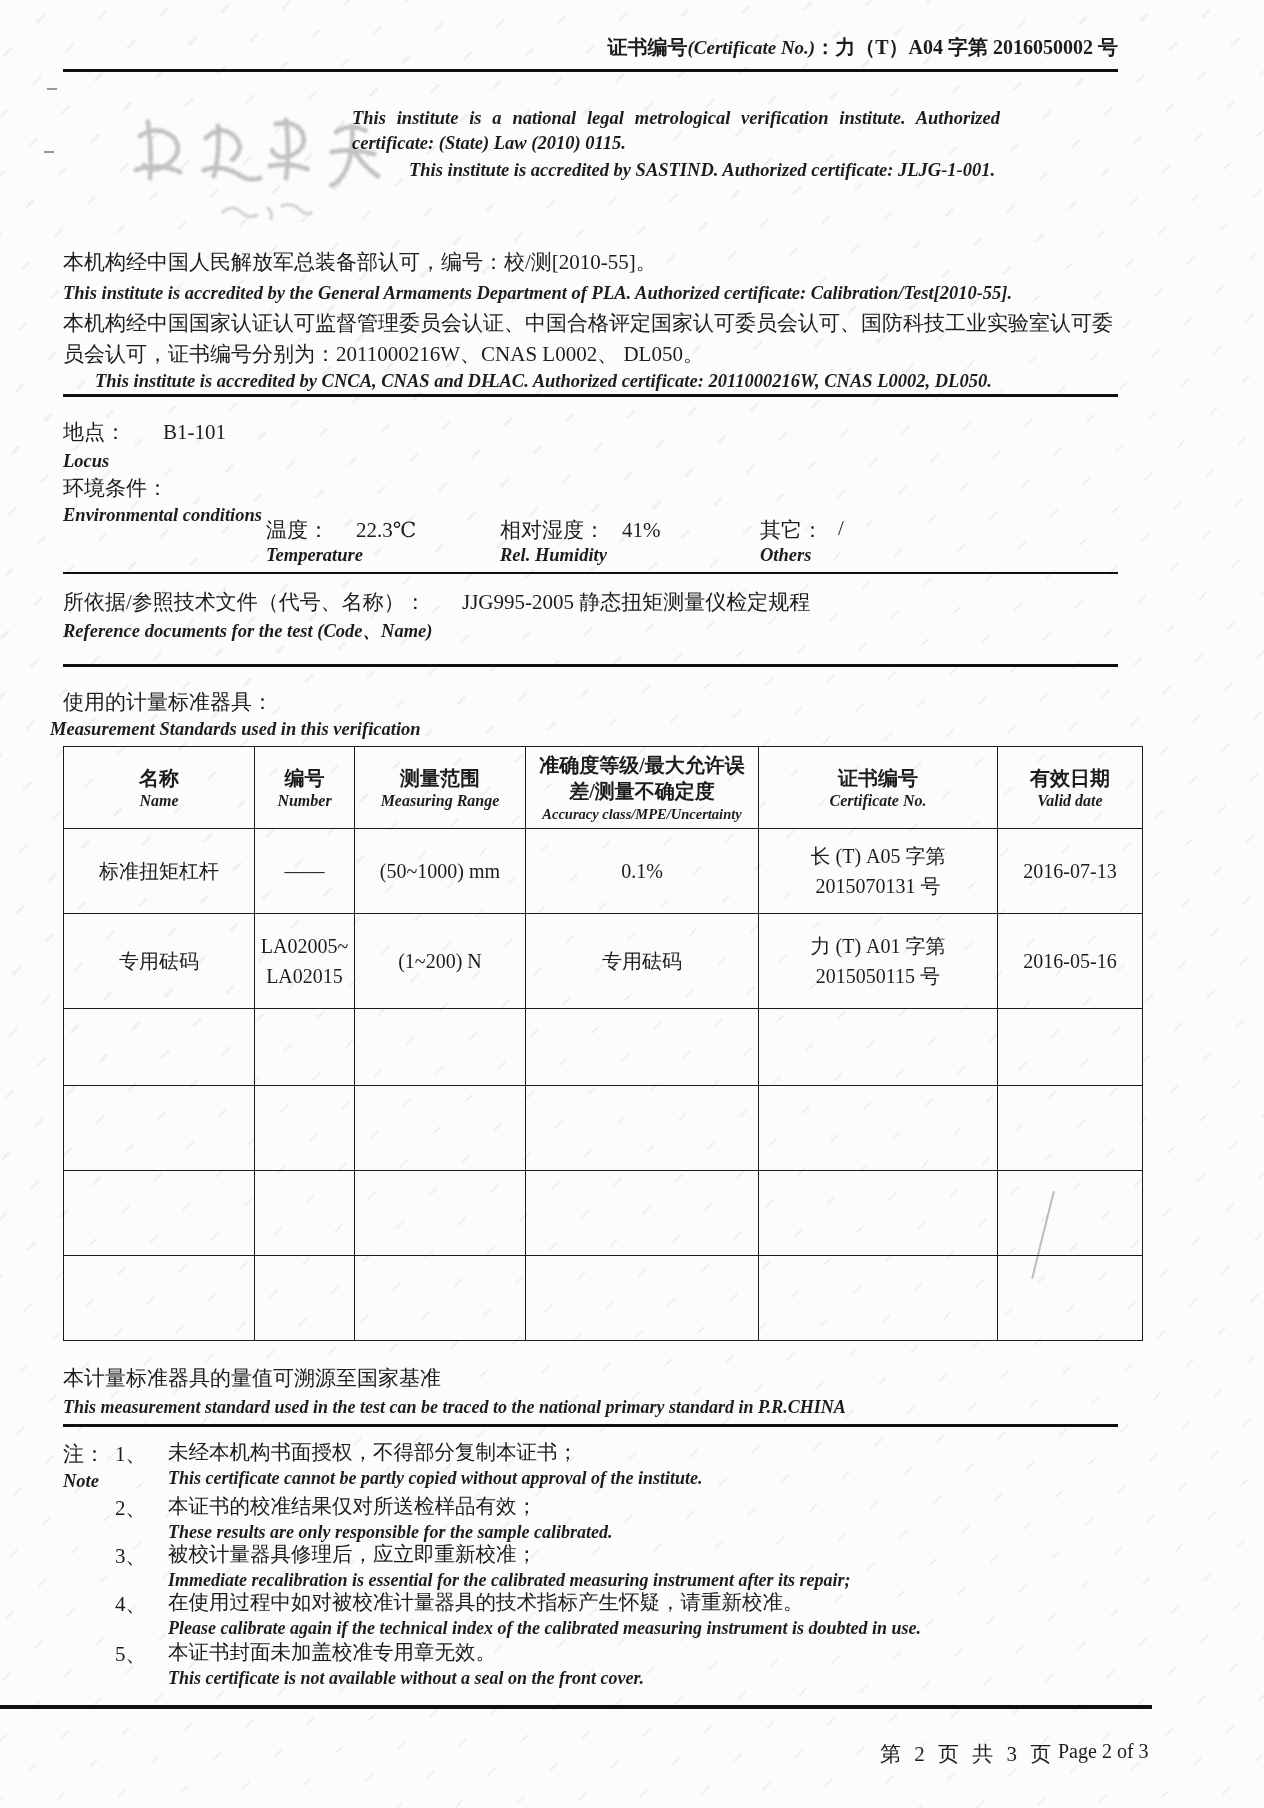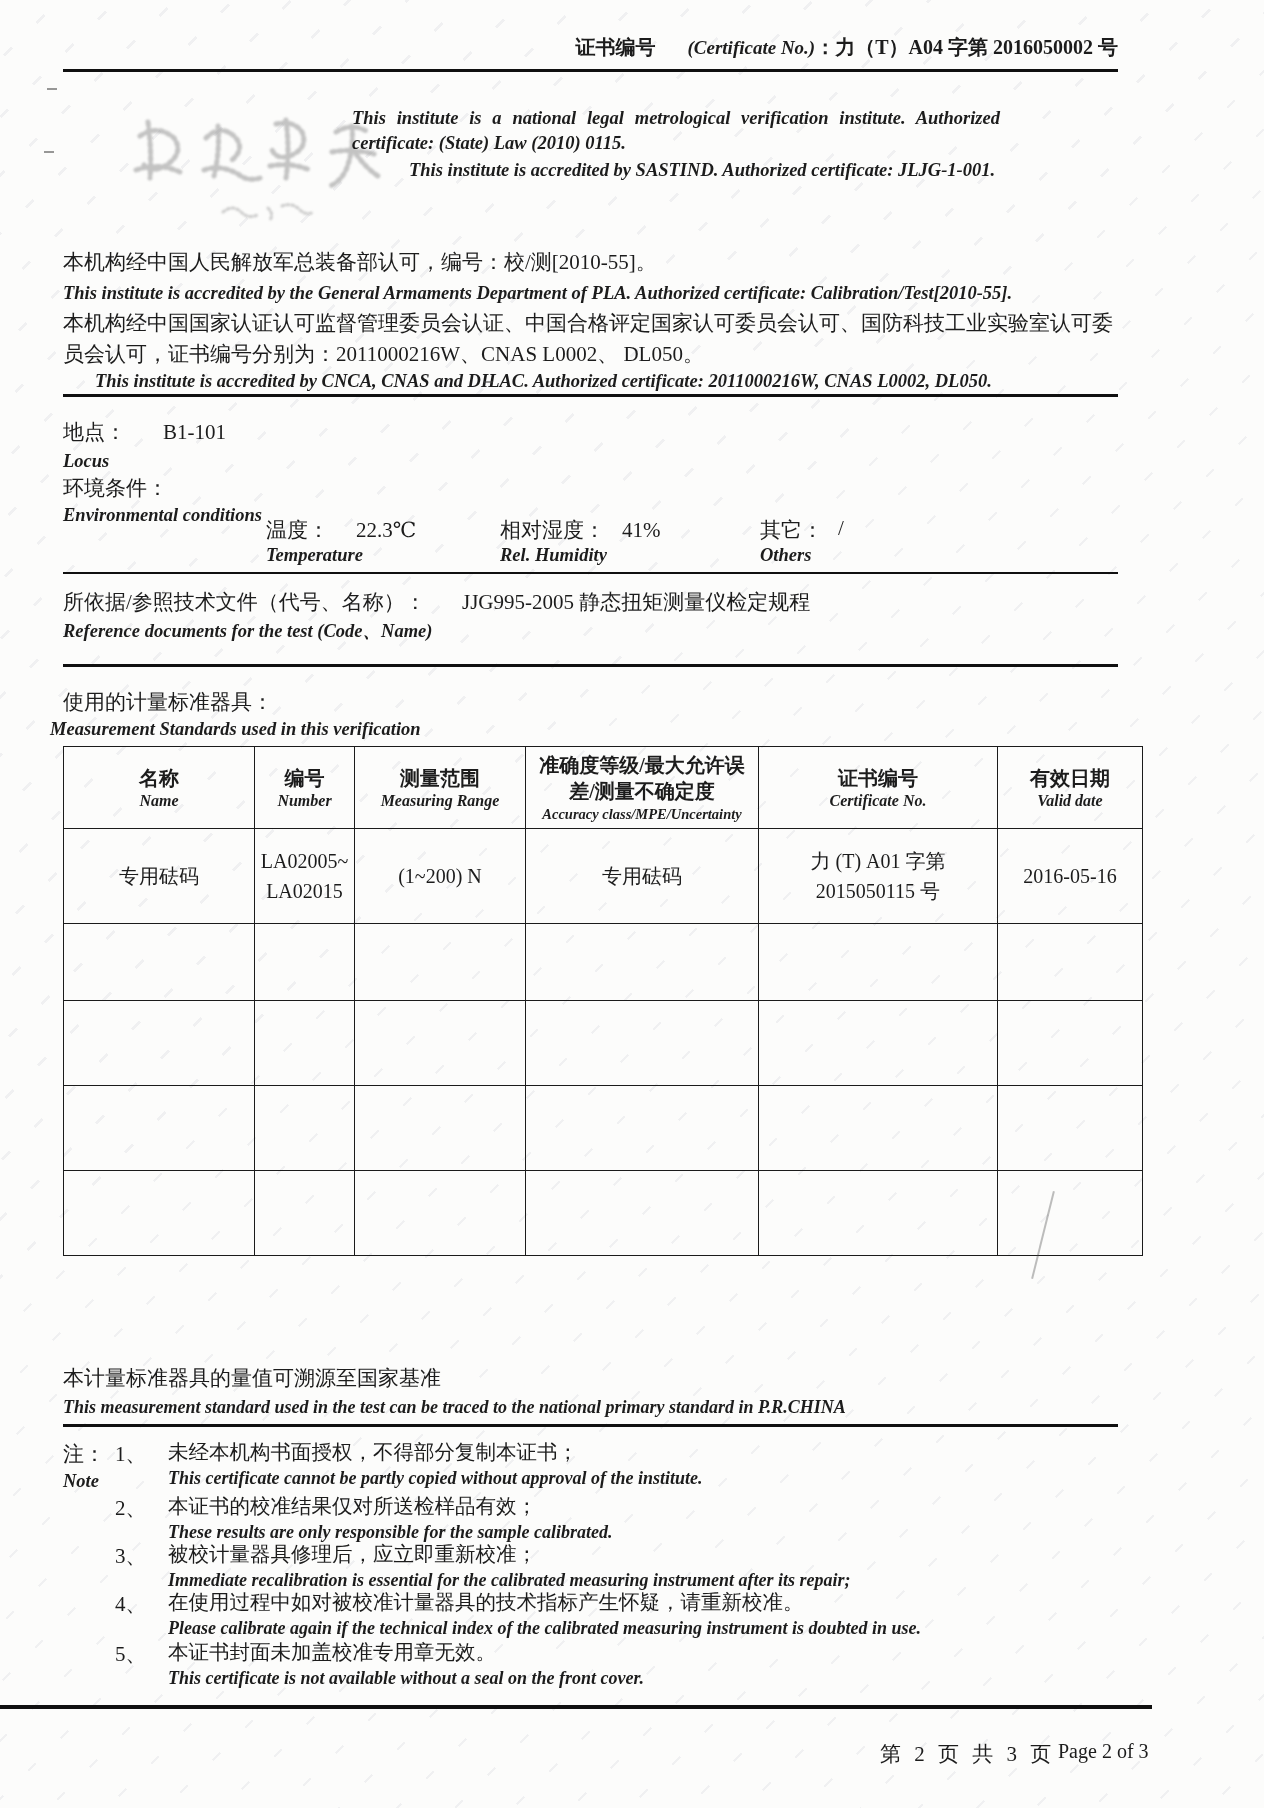--- a/index.html
+++ b/index.html
@@ -17,21 +17,21 @@
     position:absolute;inset:0;pointer-events:none;opacity:.55;
     background-image:repeating-linear-gradient(135deg, rgba(115,120,140,0.16) 0 2.4px, transparent 2.4px 41px);
     -webkit-mask-image:repeating-linear-gradient(45deg,#000 0 11px,transparent 11px 46px);
     mask-image:repeating-linear-gradient(45deg,#000 0 11px,transparent 11px 46px);
   }
   .abs{position:absolute;}
   .cn{font-size:21px;line-height:32px;}
   .en{font-style:italic;font-weight:600;font-size:18.5px;line-height:26px;}
   .rule{position:absolute;background:#101010;}
   .cert-line{position:absolute;top:34px;left:63px;width:1055px;text-align:right;font-size:20px;font-weight:700;white-space:nowrap;}
-  .cert-line .en-inline{font-style:italic;font-weight:600;font-size:19px;margin-left:32px;}
+  .cert-line .en-inline{font-style:italic;font-weight:600;font-size:19px;}
   .intro{position:absolute;left:352px;top:104px;width:648px;}
   .intro .p1en{text-align:justify;line-height:25px;margin-top:2px;}
   .intro .p2cn{margin-top:7px;}
   .intro .p2en{margin-left:57px;margin-top:1px;}
   .seal{position:absolute;left:118px;top:108px;width:270px;height:120px;filter:blur(1.1px);opacity:.6;}
   table.std{
     position:absolute;left:63px;top:746px;width:1079px;
     border-collapse:collapse;table-layout:fixed;
   }
   table.std td,table.std th{
@@ -126,20 +126,29 @@
     </colgroup>
     <tbody>
         <tr style="height:82px">
       <th><div class="th-cn">名称</div><div class="th-en">Name</div></th>
       <th><div class="th-cn">编号</div><div class="th-en">Number</div></th>
       <th><div class="th-cn">测量范围</div><div class="th-en">Measuring Range</div></th>
       <th><div class="th-cn">准确度等级/最大允许误差/测量不确定度</div><div class="th-en small">Accuracy class/MPE/Uncertainty</div></th>
       <th><div class="th-cn">证书编号</div><div class="th-en">Certificate No.</div></th>
       <th><div class="th-cn">有效日期</div><div class="th-en">Valid date</div></th>
     </tr>
+    <tr style="height:85px">
+      <td>标准扭矩杠杆</td>
+      <td>——</td>
+      <td>(50~1000) mm</td>
+      <td>0.1%</td>
+      <td>长 (T) A05 字第
+2015070131 号</td>
+      <td>2016-07-13</td>
+    </tr>
     <tr style="height:95px">
       <td>专用砝码</td>
       <td class="mono-sm">LA02005~
 LA02015</td>
       <td>(1~200) N</td>
       <td>专用砝码</td>
       <td>力 (T) A01 字第
 2015050115 号</td>
       <td>2016-05-16</td>
     </tr>

